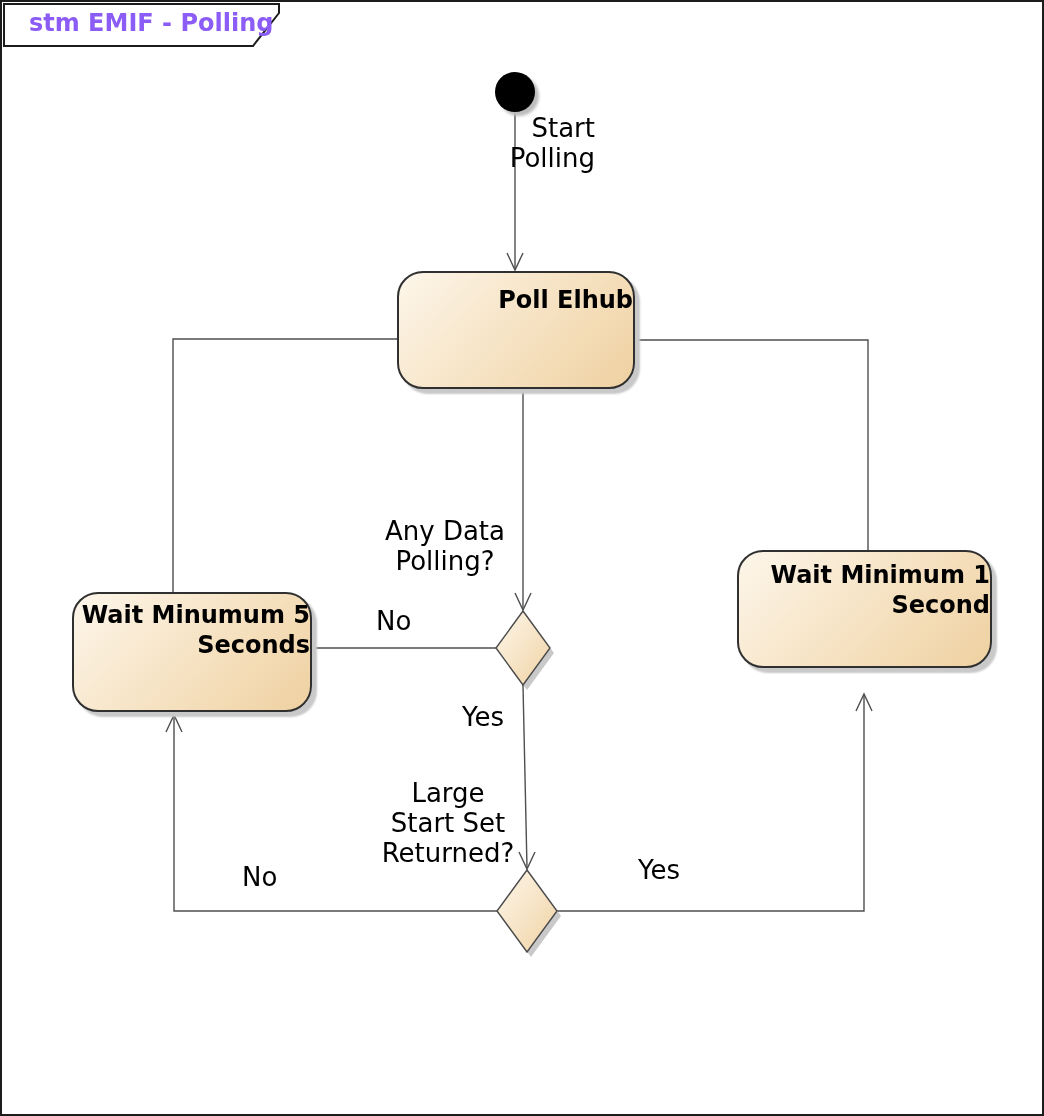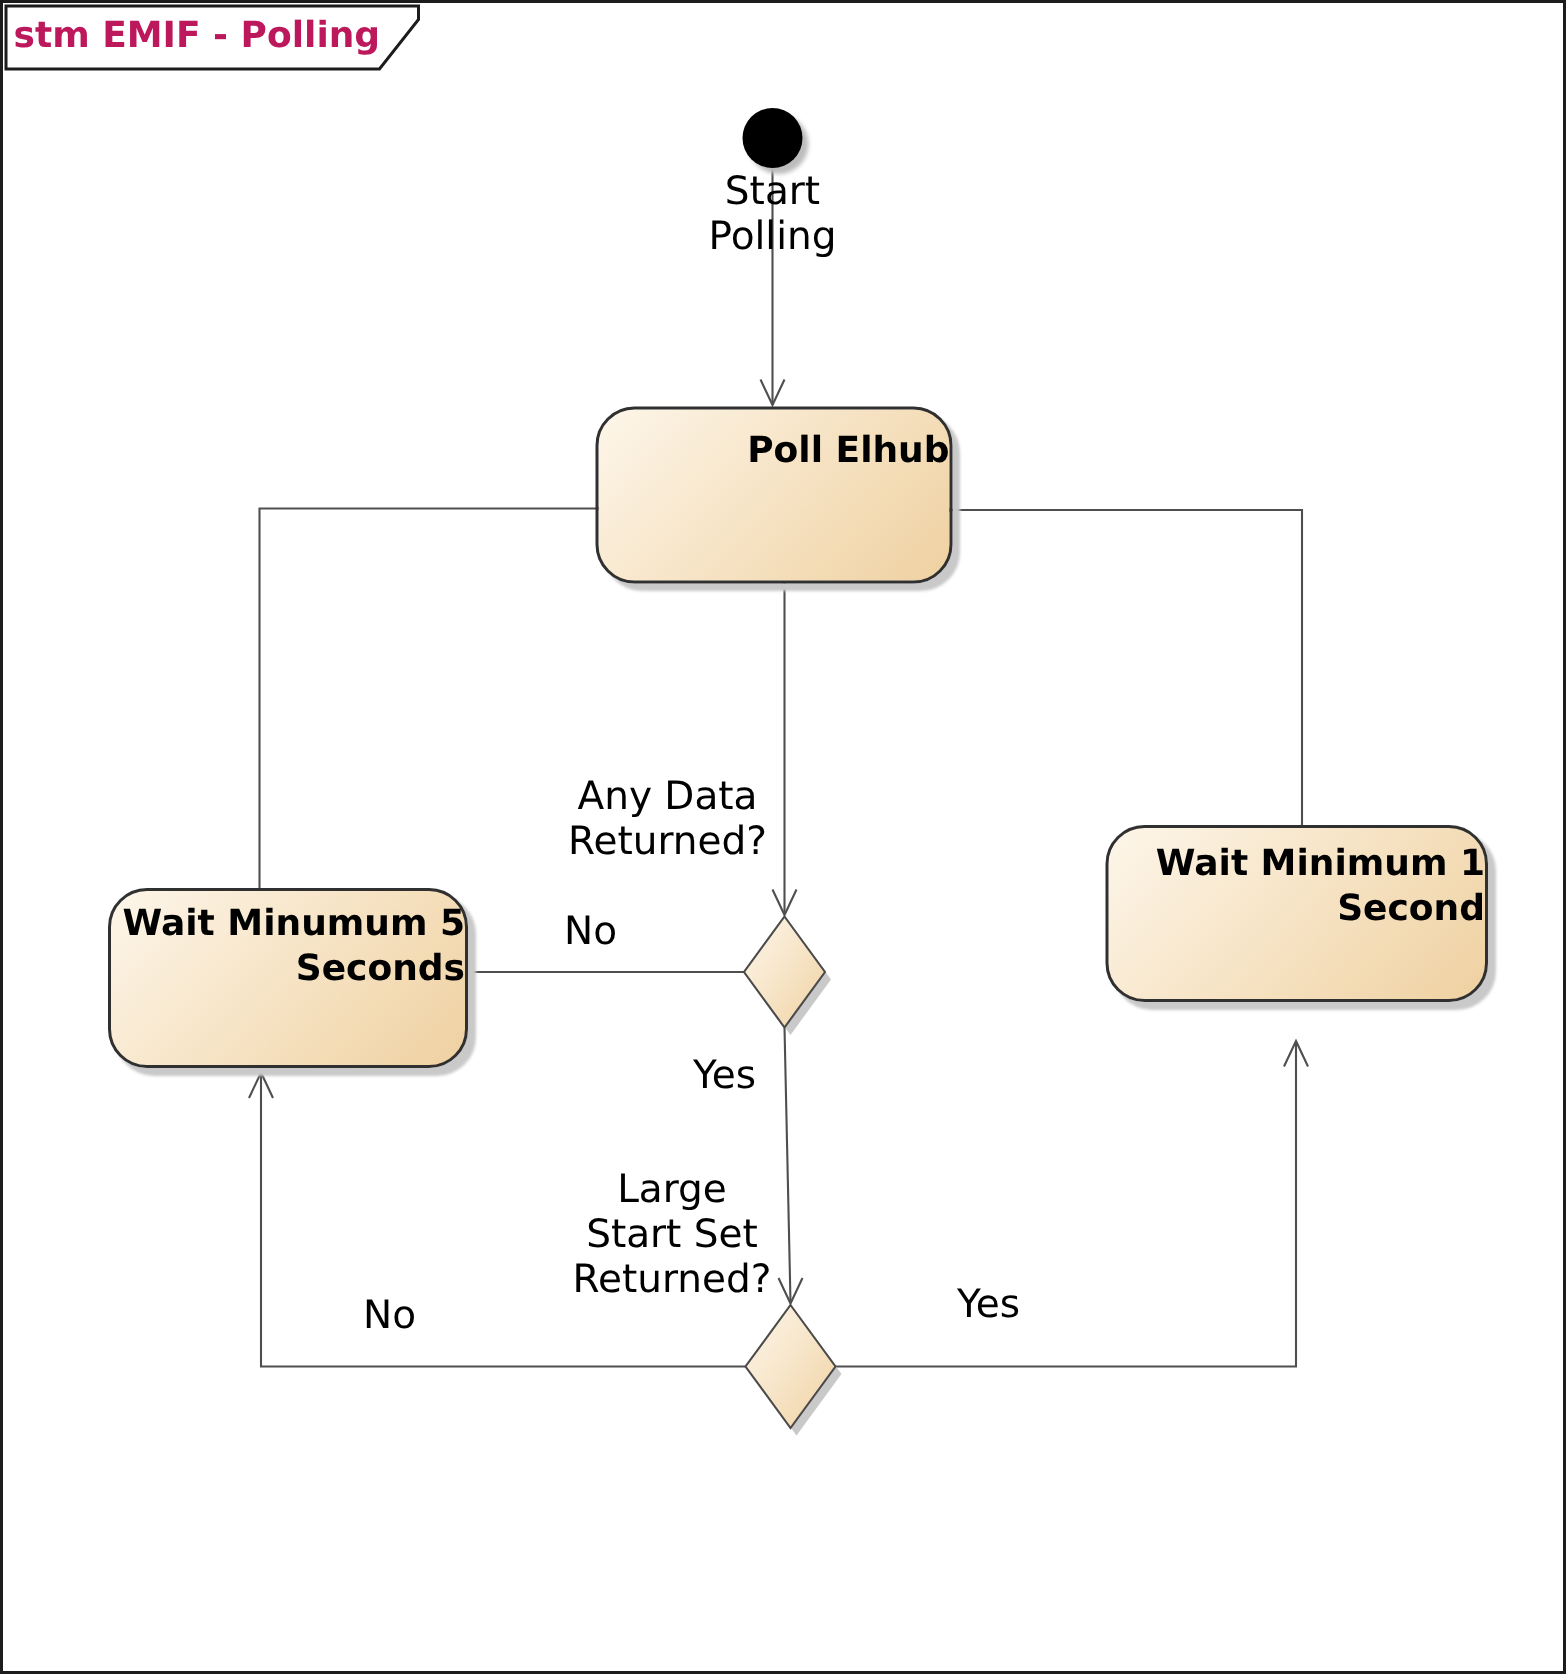--- a/index.html
+++ b/index.html
@@ -7,22 +7,22 @@
     position:relative;
     width:1044px;height:1116px;
     box-sizing:border-box;
     border:2px solid #1c1c1c;
     background:#ffffff;
     font-family:"DejaVu Sans","Liberation Sans",sans-serif;
     overflow:hidden;
   }
   svg.layer{position:absolute;left:0;top:0;width:1044px;height:1116px;pointer-events:none;}
   .tab-title{
-    position:absolute;left:7px;top:7px;
-    font-size:24px;font-weight:bold;color:#be185d;
+    position:absolute;left:27px;top:7px;
+    font-size:24px;font-weight:bold;color:#8b5cf6;
     white-space:nowrap;z-index:3;
   }
   .state{
     position:absolute;box-sizing:border-box;
     border:2px solid #303030;border-radius:26px;
     background:linear-gradient(133deg,#fdf6ea 0%,#f7e5c8 45%,#efd1a1 100%);
     box-shadow:5px 5px 2px #c9c9c9;
     z-index:2;text-align:right;
   }
   .state-label{
@@ -81,39 +81,39 @@
     <polygon points="525,614 552,651 525,688 498,651" fill="#c9c9c9"></polygon>
     <polygon points="529,873 559,914 529,955 499,914" fill="#c9c9c9"></polygon>
 
     <polygon points="521,609 548,646 521,683 494,646" fill="url(#g)" stroke="#4a4a4a" stroke-width="1.4"></polygon>
     <polygon points="525,868 555,909 525,950 495,909" fill="url(#g)" stroke="#4a4a4a" stroke-width="1.4"></polygon>
   </svg>
 
   <div class="tab-title">stm EMIF - Polling</div>
 
   <div class="initial"></div>
-  <div class="anno center" style="left:433px;top:111px;width:160px;">Start
+  <div class="anno center" style="left:433px;top:111px;width:160px;text-align:right;">Start
 Polling</div>
 
   <div class="state" style="left:395px;top:269px;width:238px;height:118px;padding-top:12px;">
     <div class="state-label">Poll Elhub</div>
   </div>
 
   <div class="state" style="left:50px;top:590px;width:240px;height:120px;padding-top:6px;margin-left:20px;">
     <div class="state-label">Wait Minumum 5
 Seconds</div>
   </div>
 
   <div class="state" style="left:735px;top:548px;width:255px;height:118px;padding-top:8px;">
     <div class="state-label">Wait Minimum 1
 Second</div>
   </div>
 
   <div class="anno center" style="left:363px;top:514px;width:160px;">Any Data
-Returned?</div>
+Polling?</div>
   <div class="anno center" style="left:366px;top:776px;width:160px;">Large
 Start Set
 Returned?</div>
 
   <div class="anno" style="left:374px;top:604px;">No</div>
   <div class="anno" style="left:460px;top:700px;">Yes</div>
   <div class="anno" style="left:240px;top:860px;">No</div>
   <div class="anno" style="left:636px;top:853px;">Yes</div>
 
 </div>

